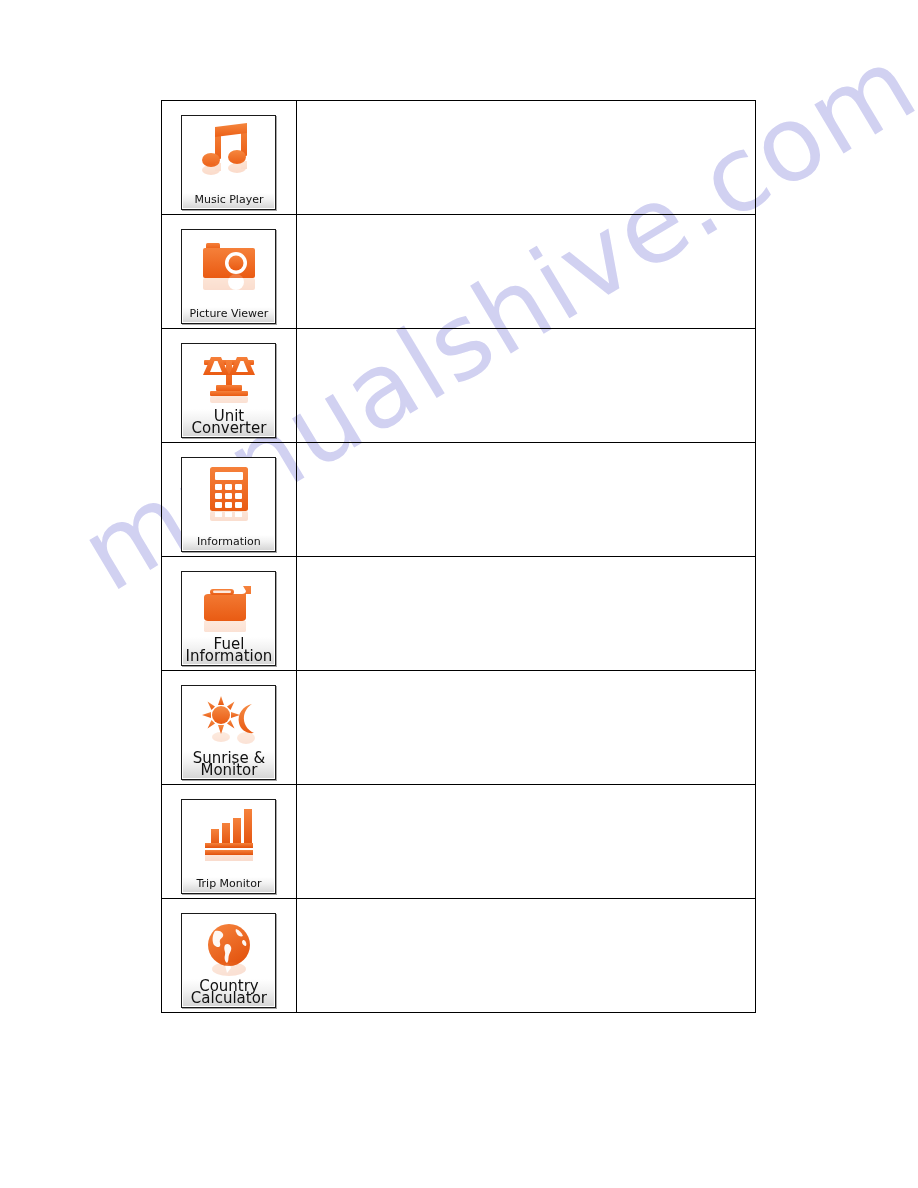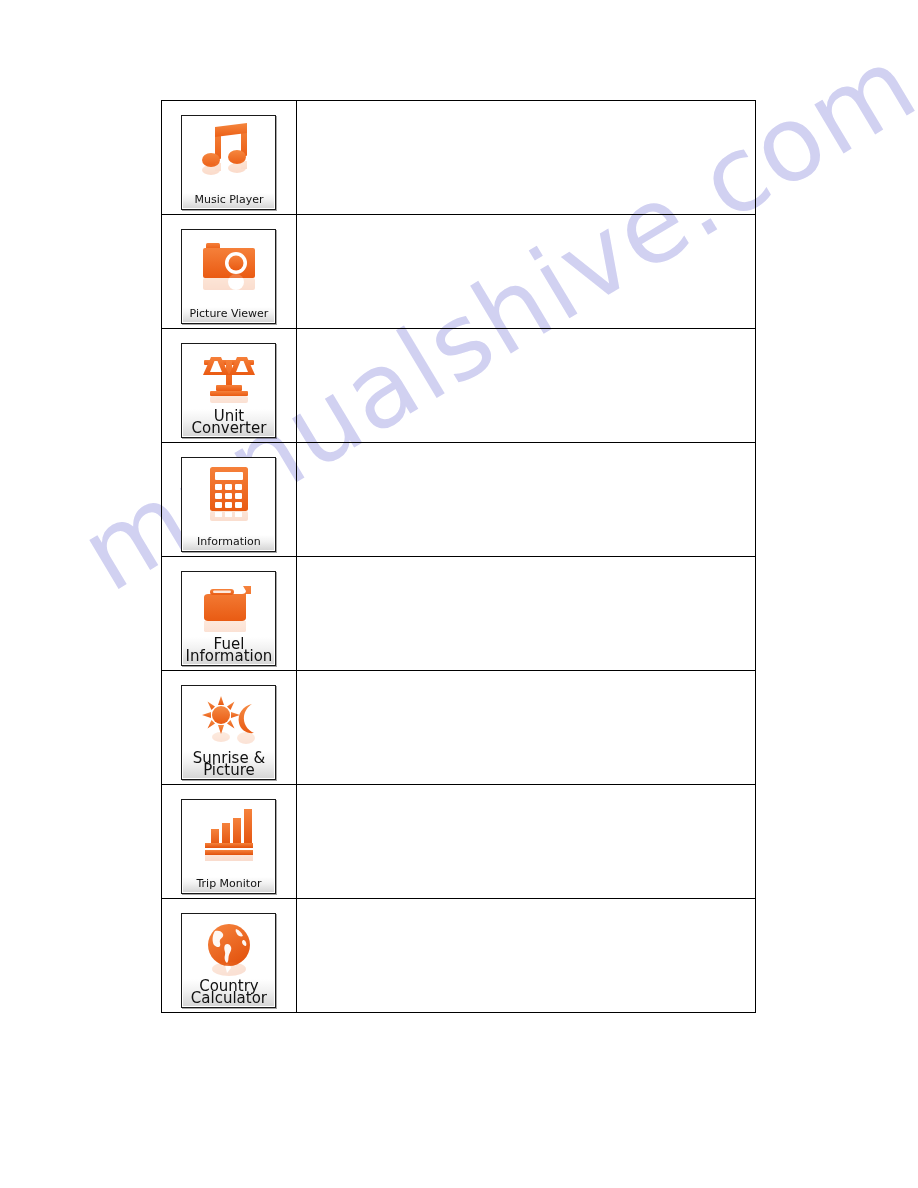--- a/index.html
+++ b/index.html
@@ -309,21 +309,21 @@
                 </g>
                 <path d="M54 11 C45 13, 39 21, 41 30 C42.5 37, 49 41, 56 40 C49 37, 45 30, 46 23 C46.8 18, 50 13.5 54 11 Z" fill="url(#gSun)"></path>
                 <g opacity="0.17" fill="url(#gSun)">
                   <ellipse cx="23" cy="44" rx="9" ry="5"></ellipse>
                   <ellipse cx="48" cy="45" rx="9" ry="6"></ellipse>
                 </g>
               </svg>
             </div>
             <div class="app-label two-line">
               <span>Sunrise &amp;</span><br>
-              <span>Picture</span>
+              <span>Monitor</span>
             </div>
           </div>
         </td>
         <td class="desc-cell"></td>
       </tr>
 
       <tr>
         <td class="icon-cell">
           <div class="app-button">
             <div class="app-glyph">

